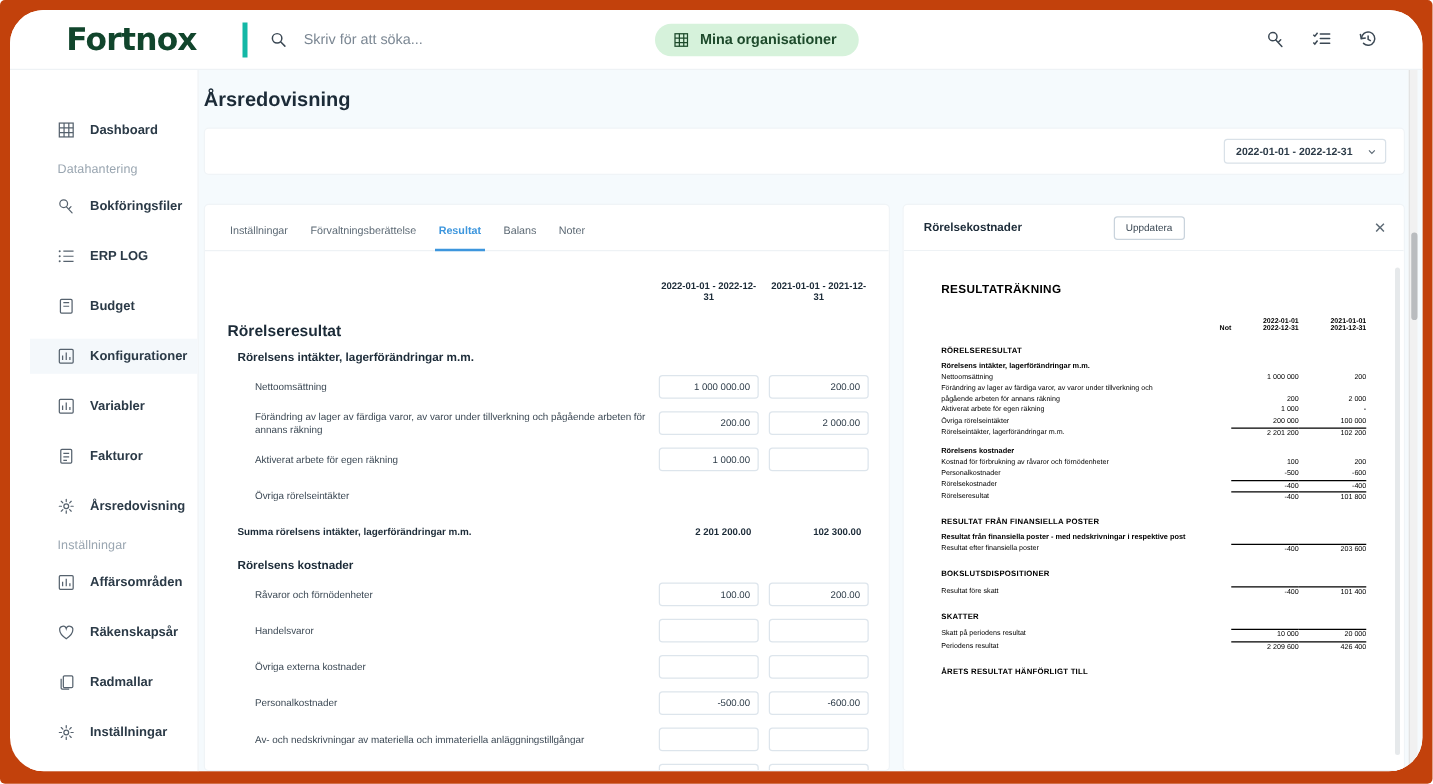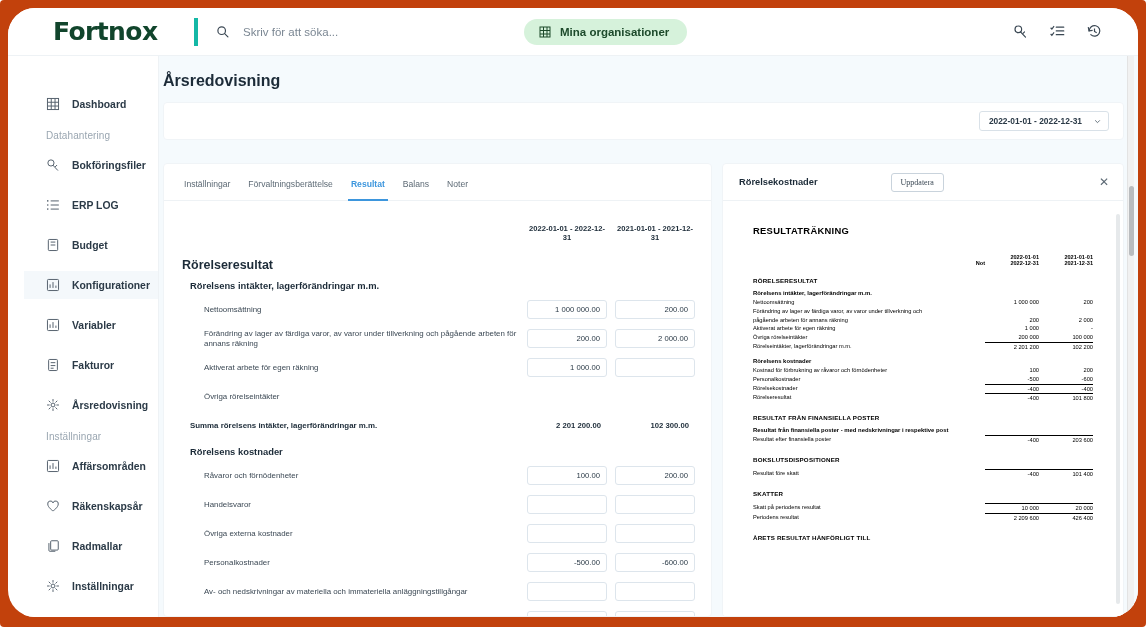--- a/index.html
+++ b/index.html
@@ -179,21 +179,21 @@
   }
   #prev-head {
     display: flex; align-items: center; height: 37px;
     padding: 0 14px 0 16px; border-bottom: 1px solid #eef2f5;
   }
   #prev-title { font-size: 9.3px; font-weight: 700; color: #1c2b38; }
   #btn-update {
     margin-left: 73px;
     border: 1px solid #c9d3dc; background: #fff; border-radius: 3px;
     font-size: 8px; color: #3b4854; padding: 4px 9px; cursor: pointer;
-    font-family: Liberation Serif, serif;
+    font-family: Liberation Sans, sans-serif;
   }
   #btn-close {
     margin-left: auto; font-size: 12px; color: #5d6a75; cursor: pointer;
     line-height: 1;
   }
   #doc-scroll {
     position: absolute; top: 37px; left: 0; right: 0; bottom: 0;
     background: #ffffff; overflow: hidden; padding: 0 14px;
   }
   #doc {

